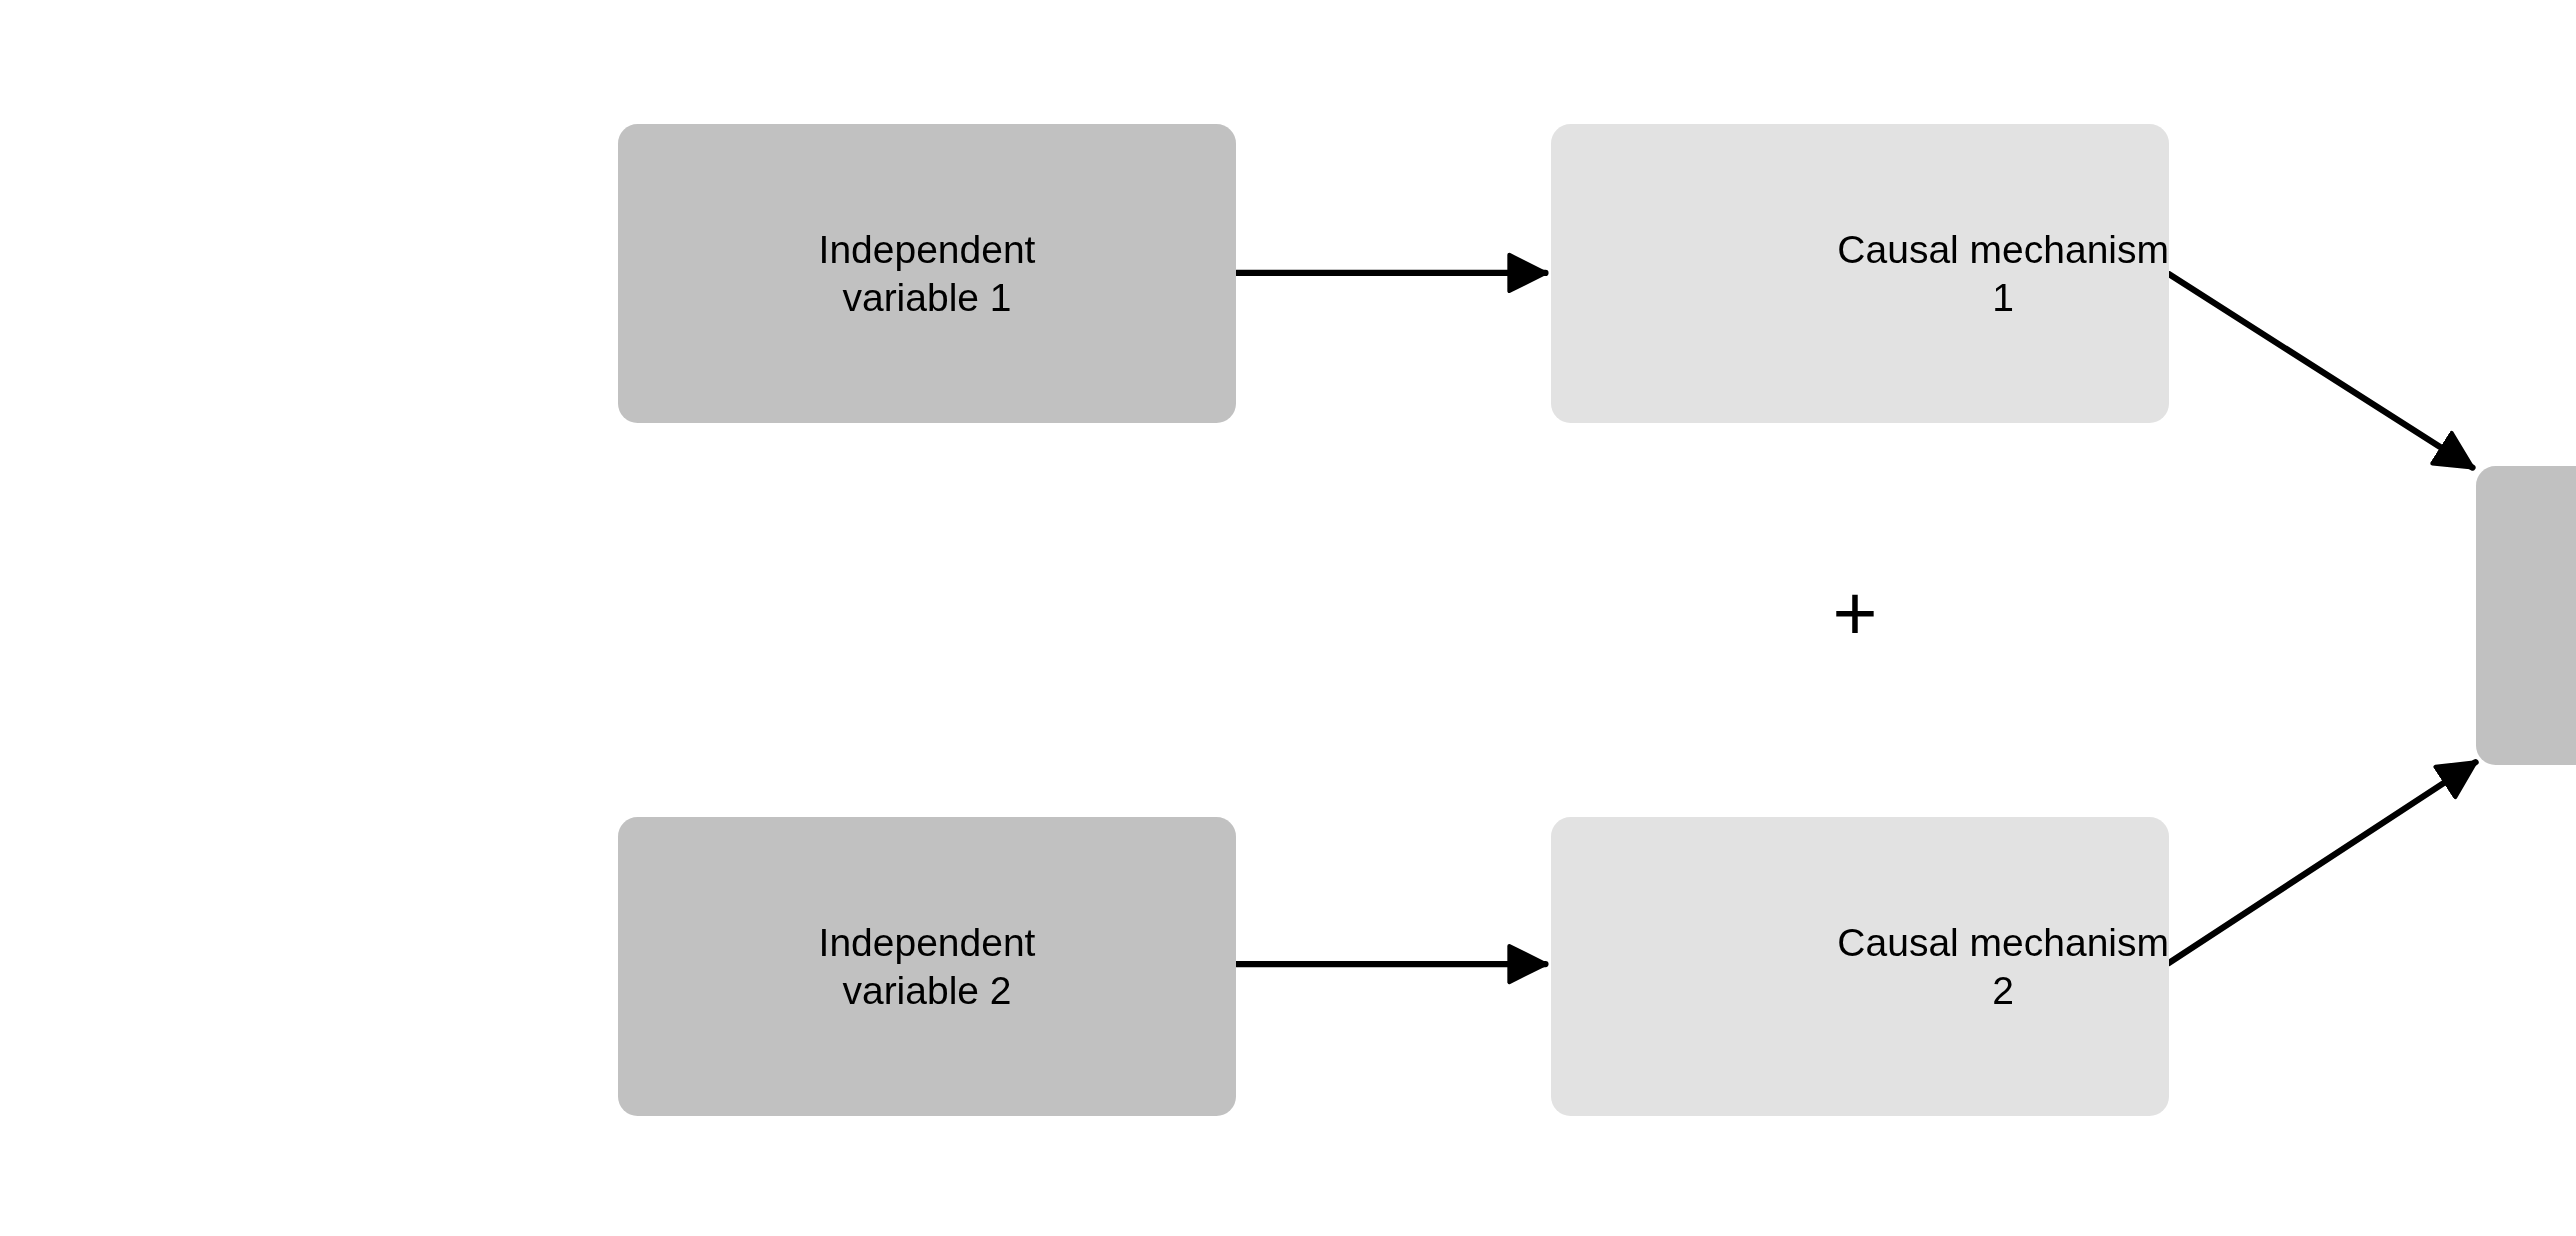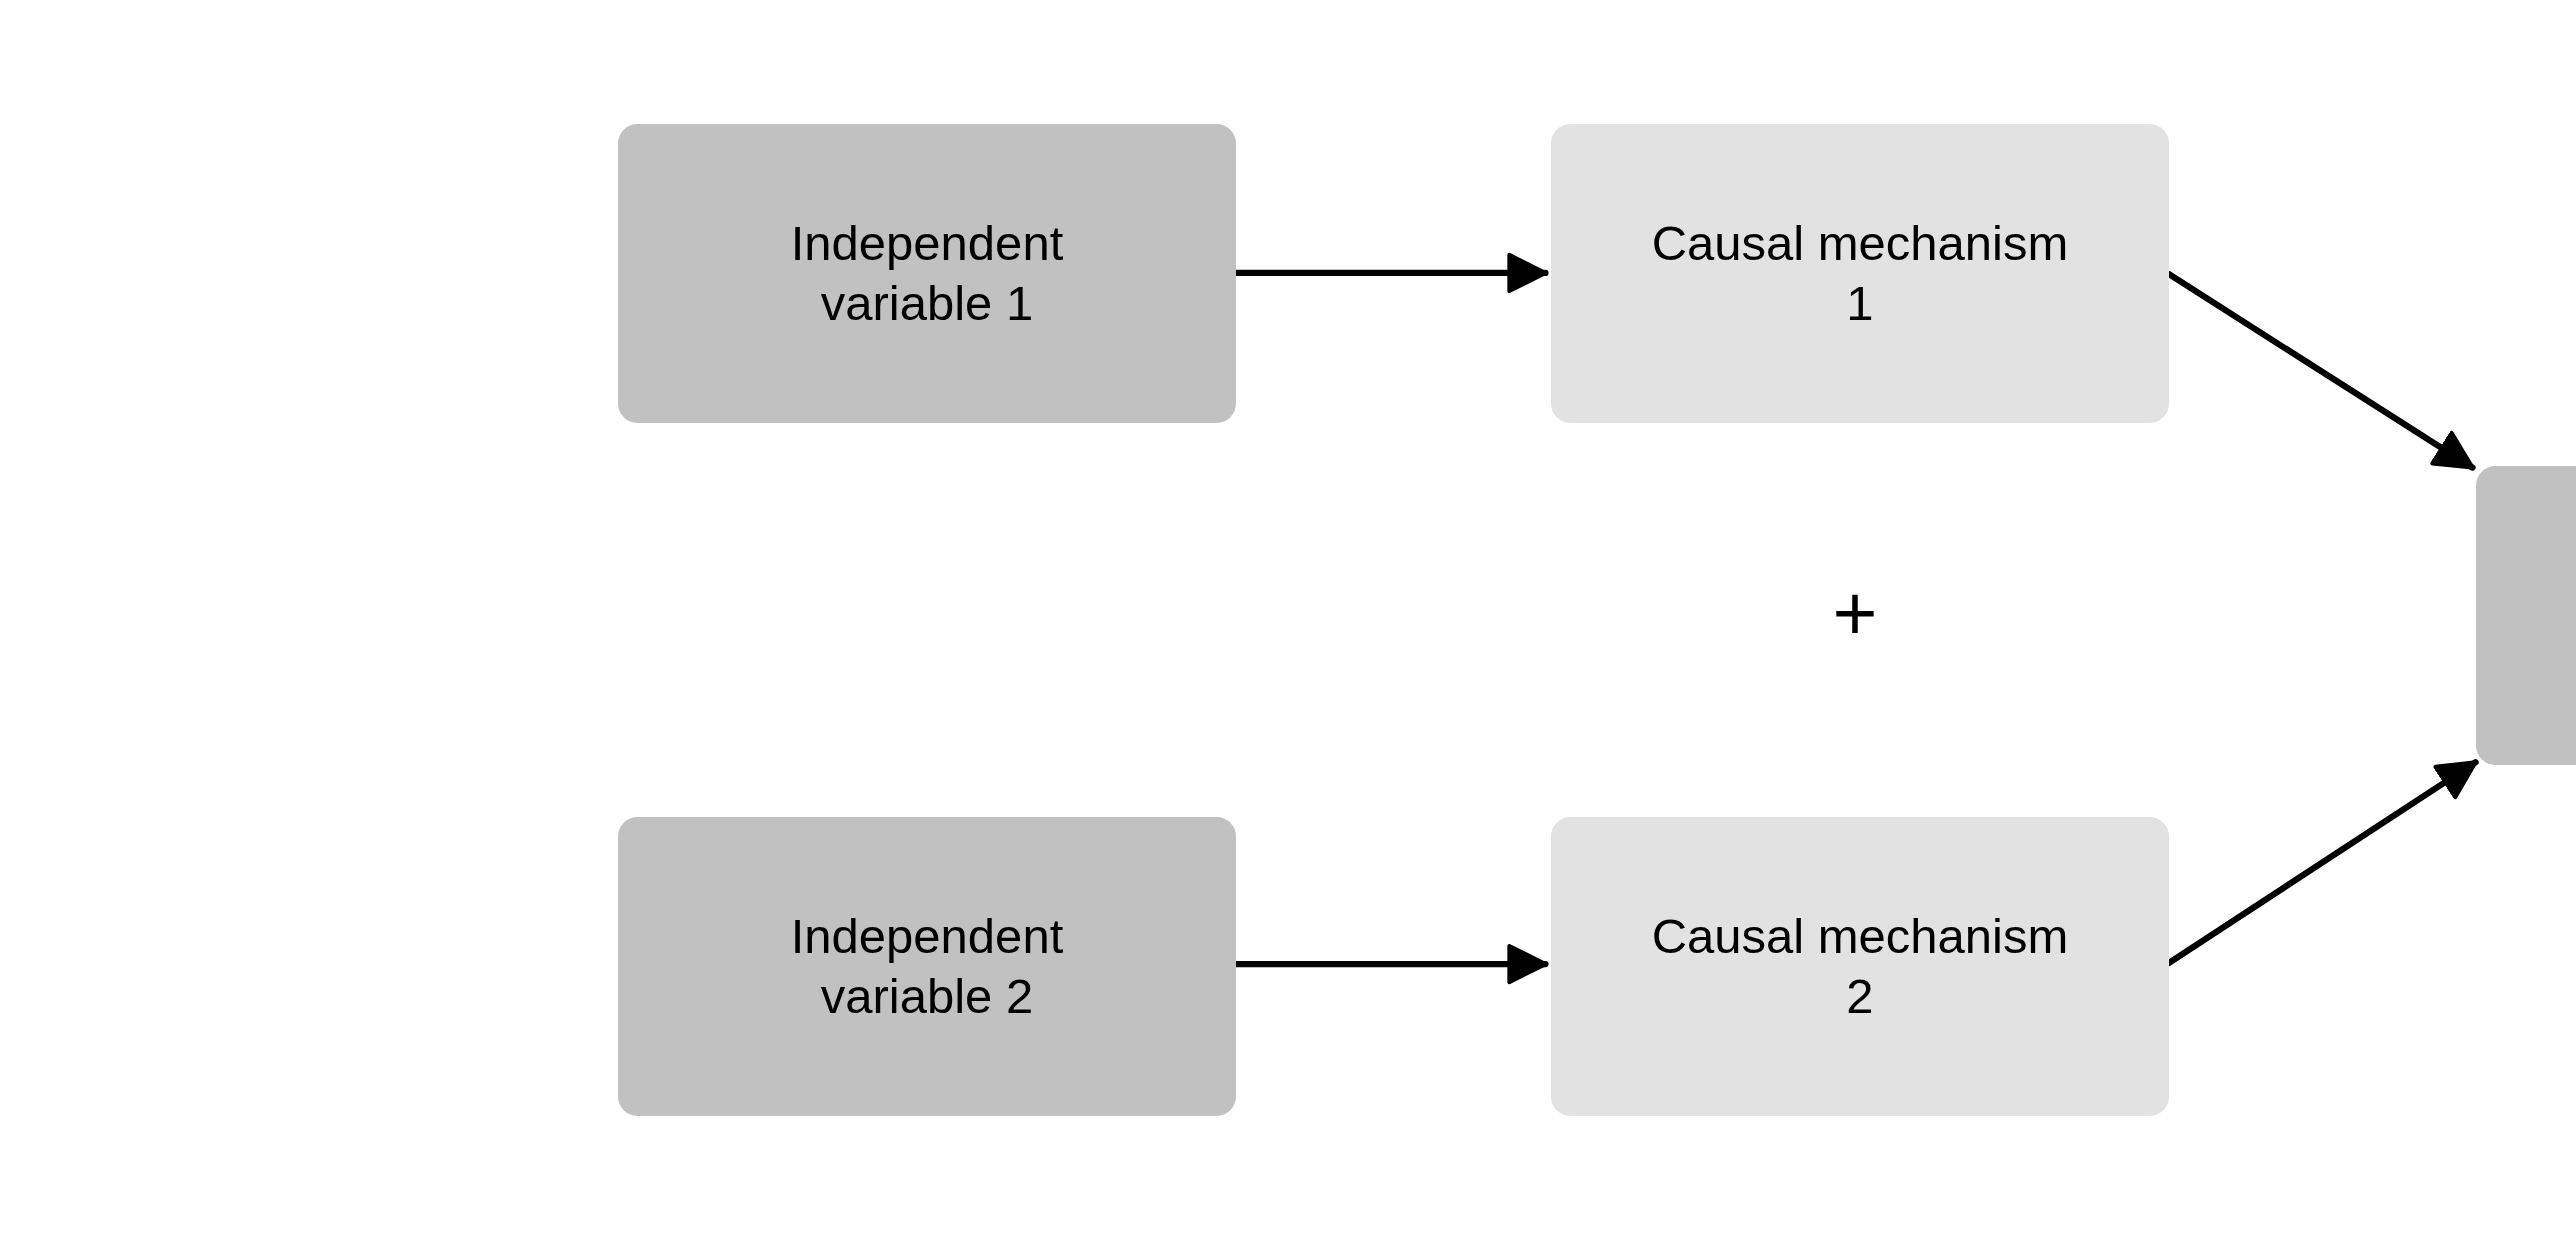--- a/index.html
+++ b/index.html
@@ -34,26 +34,26 @@
     stroke-linejoin: round;
   }
   .node {
     position: absolute;
     border-radius: 19.6px;
     display: flex;
     align-items: center;
     justify-content: center;
     text-align: center;
     color: var(--text, #000000);
-    font-size: 49px;
+    font-size: 39px;
     line-height: 1.22;
     white-space: pre-line;
   }
   .node.variable { background: var(--variable-fill, #c1c1c1); }
-  .node.mechanism { background: var(--mechanism-fill, #e2e2e2); }
+  .node.mechanism { background: var(--mechanism-fill, #e2e2e2); justify-content: flex-end; }
 
   .node-iv1 { left: 618px; top: 124px;  width: 618px; height: 299px; }
   .node-cm1 { left: 1551px; top: 124px;  width: 618px; height: 299px; }
   .node-iv2 { left: 618px; top: 817px; width: 618px; height: 299px; }
   .node-cm2 { left: 1551px; top: 817px; width: 618px; height: 299px; }
   .node-dv  { left: 2476px; top: 466px;  width: 621px; height: 299px; }
 
   .plus-operator {
     position: absolute;
     left: 1752px;

